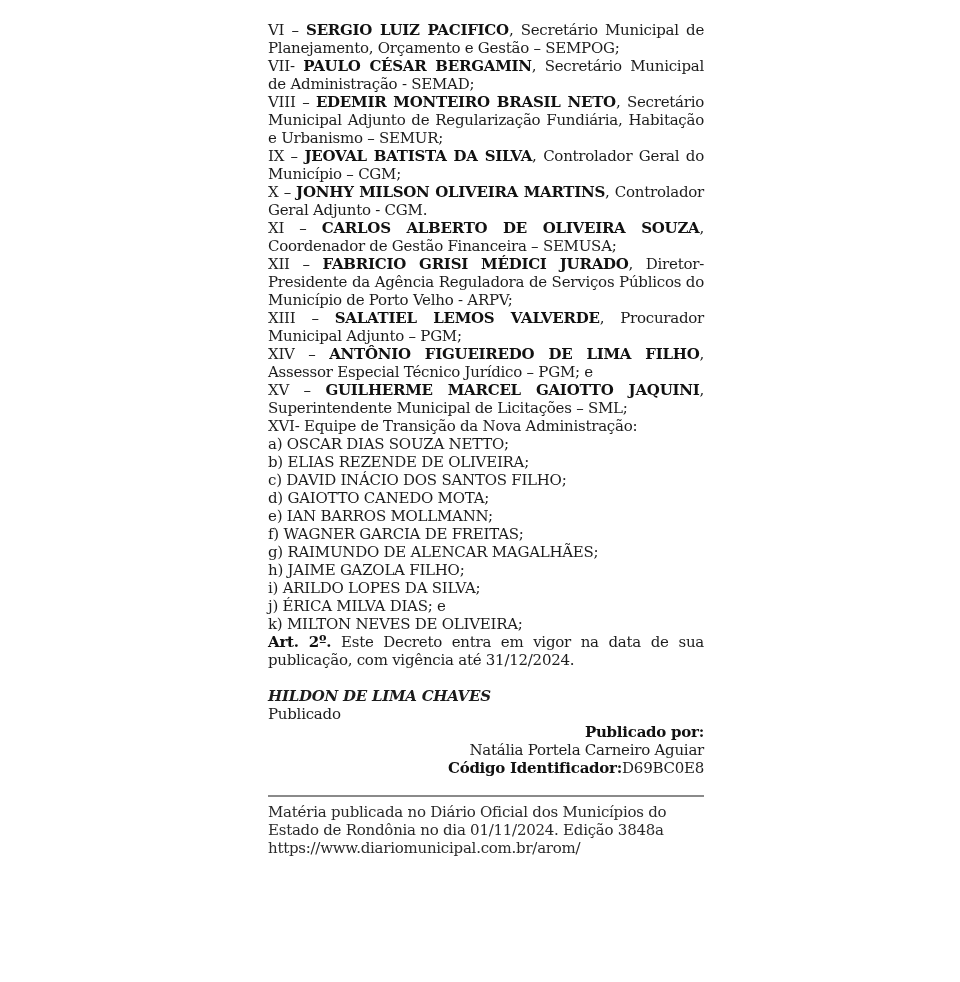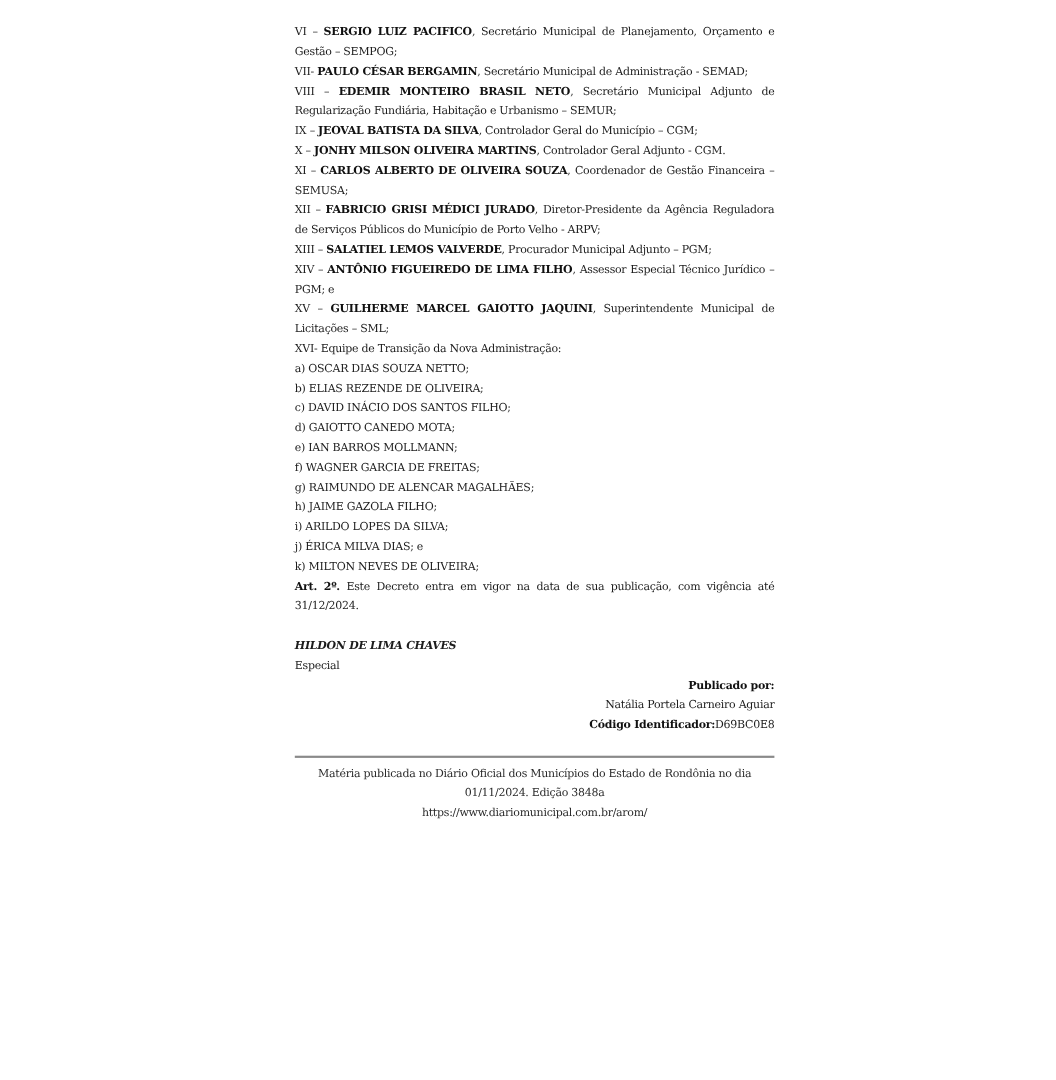--- a/index.html
+++ b/index.html
@@ -3,32 +3,32 @@
   <meta charset="utf-8">
   <style>
     html, body { margin: 0; padding: 0; background: #ffffff; }
     body { width: 960px; height: 982px; position: relative; overflow: hidden; }
     .col {
       position: absolute;
       left: 268px;
       top: 21px;
       width: 436px;
       font-family: "DejaVu Serif", "Liberation Serif", serif;
-      font-size: 10px;
+      font-size: 15px;
       line-height: 18px;
       color: #1c1c1c;
       letter-spacing: -0.25px;
     }
     .p { margin: 0; text-align: justify; text-align-last: left; }
     b { font-weight: bold; color: #111; }
     .sig { margin-top: 18px; }
     .sig-name { font-weight: bold; font-style: italic; }
     .pub { text-align: right; }
     .rule { height: 2px; background: #8a8a8a; margin-top: 18px; margin-bottom: 6px; }
-    .footer { color: #2a2a2a; text-align: center; }
+    .footer { color: #2a2a2a; }
   </style>
 </head>
 <body>
 
 <div class="col">
   <div>
     <p class="p"><span>VI – </span><b>SERGIO LUIZ PACIFICO</b><span>, Secretário Municipal de Planejamento, Orçamento e Gestão – SEMPOG;</span></p>
     <p class="p"><span>VII- </span><b>PAULO CÉSAR BERGAMIN</b><span>, Secretário Municipal de Administração - SEMAD;</span></p>
     <p class="p"><span>VIII – </span><b>EDEMIR MONTEIRO BRASIL NETO</b><span>, Secretário Municipal Adjunto de Regularização Fundiária, Habitação e Urbanismo – SEMUR;</span></p>
     <p class="p"><span>IX – </span><b>JEOVAL BATISTA DA SILVA</b><span>, Controlador Geral do Município – CGM;</span></p>
@@ -52,21 +52,21 @@
     <p class="p">h) JAIME GAZOLA FILHO;</p>
     <p class="p">i) ARILDO LOPES DA SILVA;</p>
     <p class="p">j) ÉRICA MILVA DIAS; e</p>
     <p class="p">k) MILTON NEVES DE OLIVEIRA;</p>
   </div>
 
   <p class="p"><b>Art. 2º.</b><span> Este Decreto entra em vigor na data de sua publicação, com vigência até 31/12/2024.</span></p>
 
   <div class="sig">
     <div class="sig-name">HILDON DE LIMA CHAVES</div>
-    <div>Especial</div>
+    <div>Publicado</div>
   </div>
 
   <div class="pub">
     <div><b>Publicado por:</b></div>
     <div>Natália Portela Carneiro Aguiar</div>
     <div><b>Código Identificador:</b><span>D69BC0E8</span></div>
   </div>
 
   <div class="rule"></div>
 

